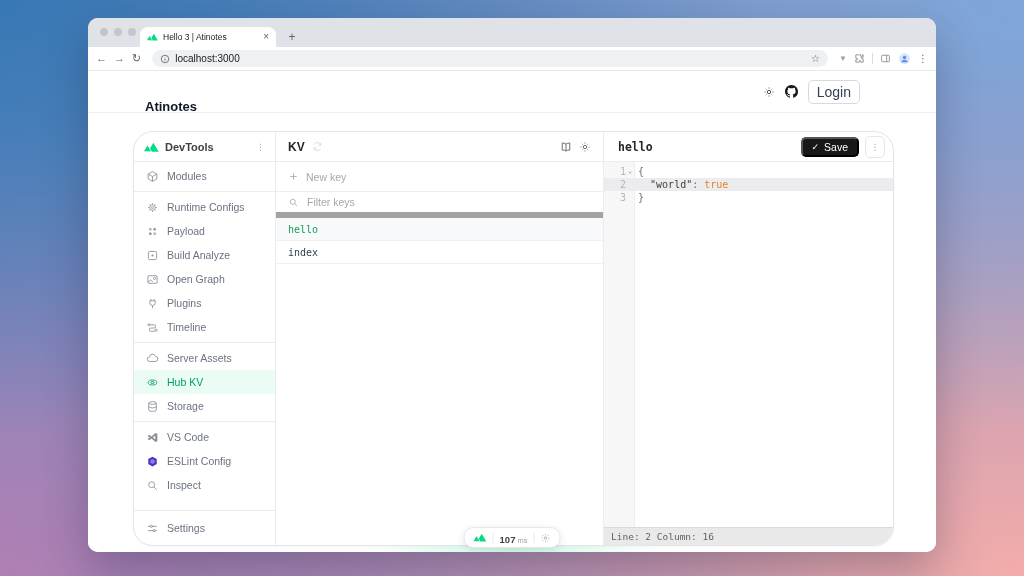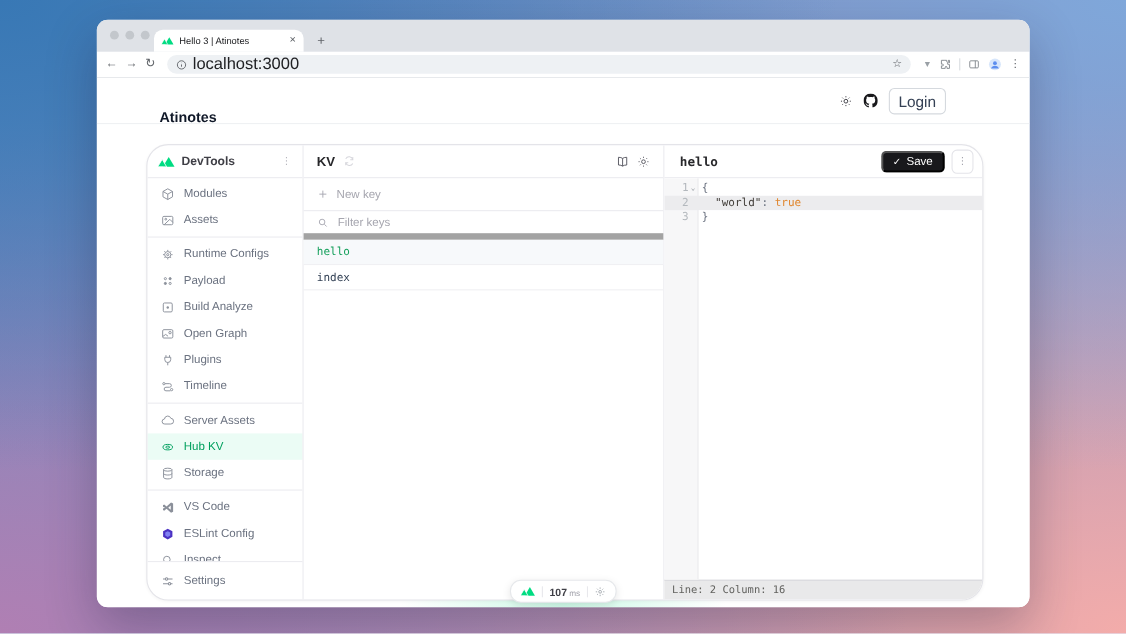--- a/index.html
+++ b/index.html
@@ -17,21 +17,21 @@
   .dots{position:absolute;left:12px;top:10px;display:flex;gap:6px;}
   .dot{width:8px;height:8px;border-radius:50%;background:#c3c7cc;}
   .tab{position:absolute;left:52px;bottom:0;width:136px;height:20px;background:#fff;border-radius:8px 8px 0 0;display:flex;align-items:center;gap:5px;padding:0 7px;box-sizing:border-box;}
   .tab-title{font-size:8.5px;color:#202124;flex:1;white-space:nowrap;overflow:hidden;}
   .tab-close{font-size:10px;color:#5f6368;line-height:1;}
   .newtab{position:absolute;left:196px;bottom:3px;font-size:12px;color:#5f6368;width:16px;text-align:center;}
   
   .toolbar{height:24px;background:#fff;display:flex;align-items:center;padding:0 8px;gap:7px;border-bottom:1px solid #e7e9ec;box-sizing:border-box;}
   .navbtn{font-size:11px;color:#5f6368;line-height:1;}
   .addressbar{flex:1;height:17px;background:#eef1f4;border-radius:9px;display:flex;align-items:center;gap:5px;padding:0 8px;margin:0 4px;}
-  .url{font-size:15px;color:#202124;}
+  .url{font-size:10px;color:#202124;}
   .abar-spacer{flex:1;}
   .star{font-size:10px;color:#5f6368;}
   .tool-ic{display:flex;align-items:center;color:#80868b;}
   .tri{font-size:8px;color:#9aa0a6;}
   .vsep{width:1px;height:11px;background:#d9dce0;}
   .menu-dots{font-size:10px;color:#5f6368;}
   
   .site-header{height:42px;display:flex;align-items:center;padding:0 76px 0 57px;background:#fff;border-bottom:1px solid #eceef1;box-sizing:border-box;}
   .site-title{font-size:13px;font-weight:bold;color:#101828;margin-top:29px;}
   .sh-spacer{flex:1;}
@@ -196,30 +196,20 @@
           <div class="side-nav">
               <div class="side-item">
                 <span class="side-ico">
                   <svg width="13" height="13" viewBox="0 0 24 24" fill="none" stroke="currentColor" stroke-width="1.6">
                     <path d="M12 3l8 4.5v9L12 21l-8-4.5v-9z"></path>
                     <path d="M12 12l8-4.5M12 12L4 7.5M12 12v9"></path>
                   </svg>
                 </span>
                 <span>Modules</span>
               </div>
-              <div class="side-item">
-                <span class="side-ico">
-                  <svg width="13" height="13" viewBox="0 0 24 24" fill="none" stroke="currentColor" stroke-width="1.6">
-                    <rect x="3.5" y="5" width="17" height="14" rx="2"></rect>
-                    <circle cx="8.7" cy="9.7" r="1.5"></circle>
-                    <path d="M20.5 15l-5-5L6 19"></path>
-                  </svg>
-                </span>
-                <span>Assets</span>
-              </div>
               <div class="side-divider"></div>
               <div class="side-item">
                 <span class="side-ico">
                   <svg width="13" height="13" viewBox="0 0 24 24" fill="none" stroke="currentColor" stroke-width="1.6">
                     <circle cx="12" cy="12" r="5.2"></circle>
                     <circle cx="12" cy="12" r="1.8"></circle>
                     <path d="M12 4v2.2M12 17.8V20M4 12h2.2M17.8 12H20M6.3 6.3l1.6 1.6M16.1 16.1l1.6 1.6M17.7 6.3l-1.6 1.6M7.9 16.1l-1.6 1.6"></path>
                   </svg>
                 </span>
                 <span>Runtime Configs</span>

